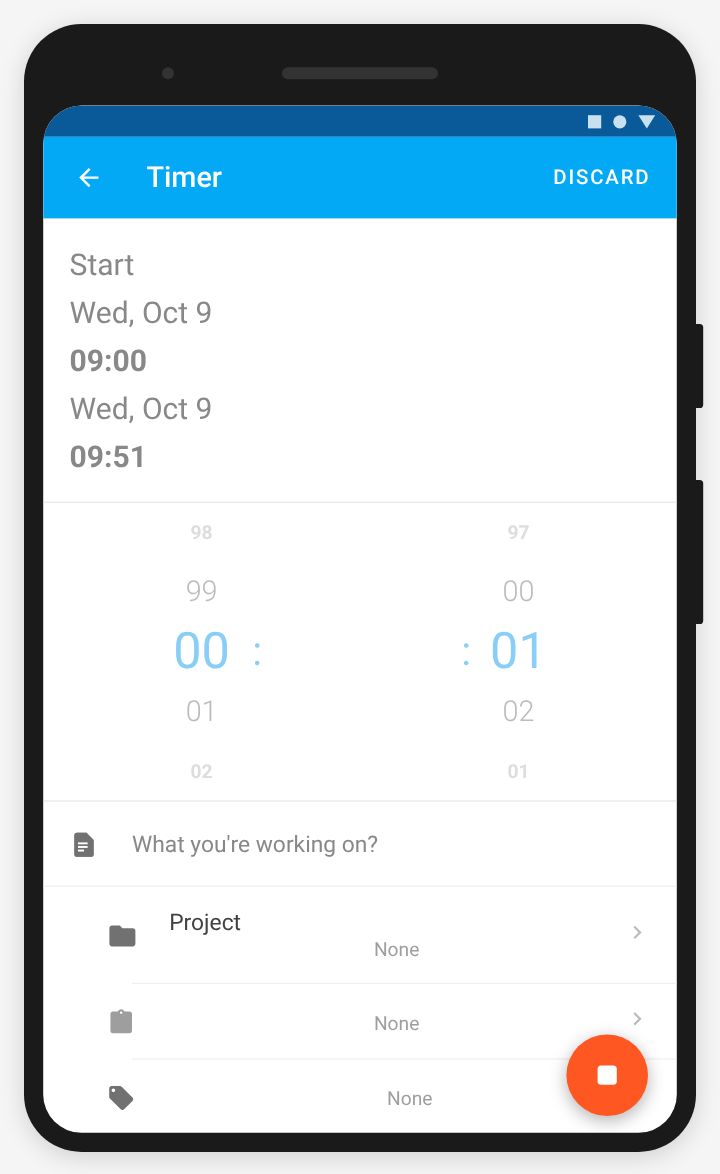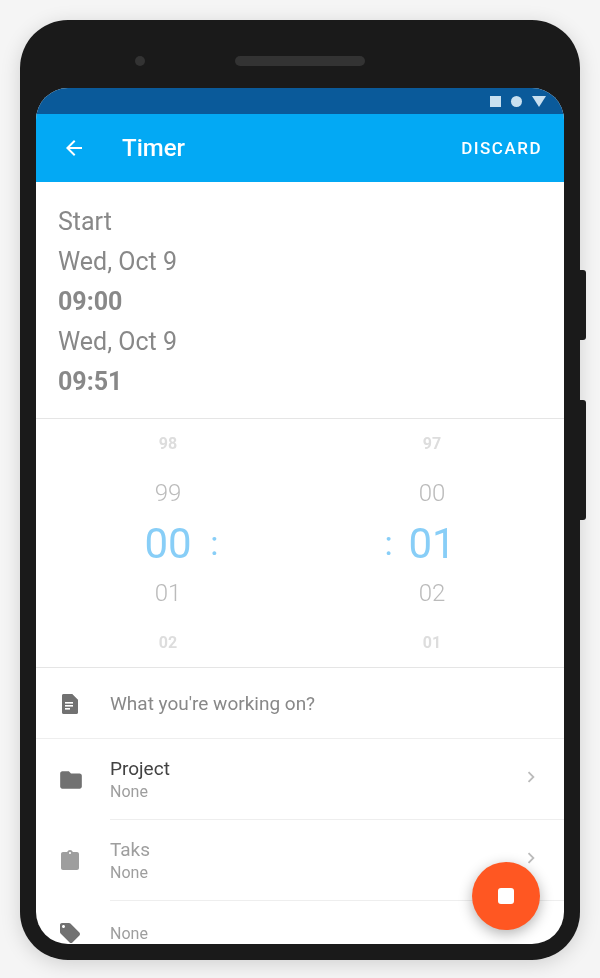--- a/index.html
+++ b/index.html
@@ -164,21 +164,21 @@
     }
     .list-icon {
       width: 52px;
       display: flex;
       justify-content: flex-start;
       align-items: center;
       padding-top: 2px;
     }
     .list-body { flex: 1; }
     .list-title { font-size: 19px; color: #424242; }
-    .list-sub { font-size: 16px; color: #9e9e9e; margin-top: 2px; }
+    .list-sub { font-size: 16px; color: #9e9e9e; margin-top: 2px; text-align: center; }
     .list-placeholder { font-size: 19px; color: #888; }
     .list-chevron { color: #bbb; }
     .list-title-disabled { color: #9e9e9e; }
     .fab {
       position: absolute;
       bottom: 14px;
       right: 24px;
       width: 68px;
       height: 68px;
       border-radius: 50%;
@@ -192,20 +192,21 @@
     .fab-stop {
       width: 16px;
       height: 16px;
       background: #fff;
       border-radius: 3px;
     }
     .project-row, .task-row, .tags-row {
       display: flex;
       align-items: center;
       padding: 18px 22px;
+      margin-left: 31px;
     }
     .sub-divider {
       margin-left: 74px;
       border-bottom: 1px solid #eee;
     }
     .icon-svg { fill: #9e9e9e; }
     .icon-svg-dark { fill: #717171; }
   </style>
 </head>
 <body>
@@ -301,21 +302,20 @@
       </div>
       <div class="sub-divider"></div>
 
       <div class="task-row">
         <div class="list-icon">
           <svg class="icon-svg" width="24" height="24" viewBox="0 0 24 24">
               <path d="M19 3h-4.18C14.4 1.84 13.3 1 12 1s-2.4.84-2.82 2H5c-1.1 0-2 .9-2 2v14c0 1.1.9 2 2 2h14c1.1 0 2-.9 2-2V5c0-1.1-.9-2-2-2zm-7 0c.55 0 1 .45 1 1s-.45 1-1 1-1-.45-1-1 .45-1 1-1z"></path>
             </svg>
         </div>
         <div class="list-body">
-          <div class="list-title list-title-disabled">Taks</div>
           <div class="list-sub">None</div>
         </div>
         <div class="list-chevron">
           <svg width="22" height="22" viewBox="0 0 24 24">
               <path fill="#bbb" d="M8.59 16.59L13.17 12 8.59 7.41 10 6l6 6-6 6z"></path>
             </svg>
         </div>
       </div>
       <div class="sub-divider"></div>
 

